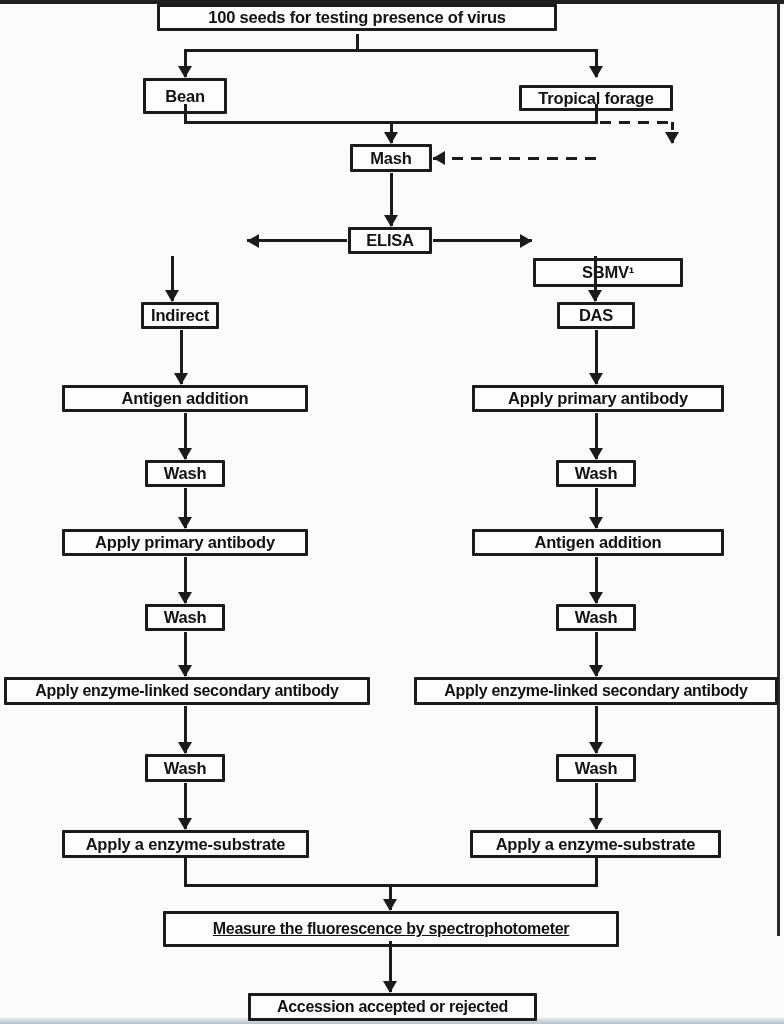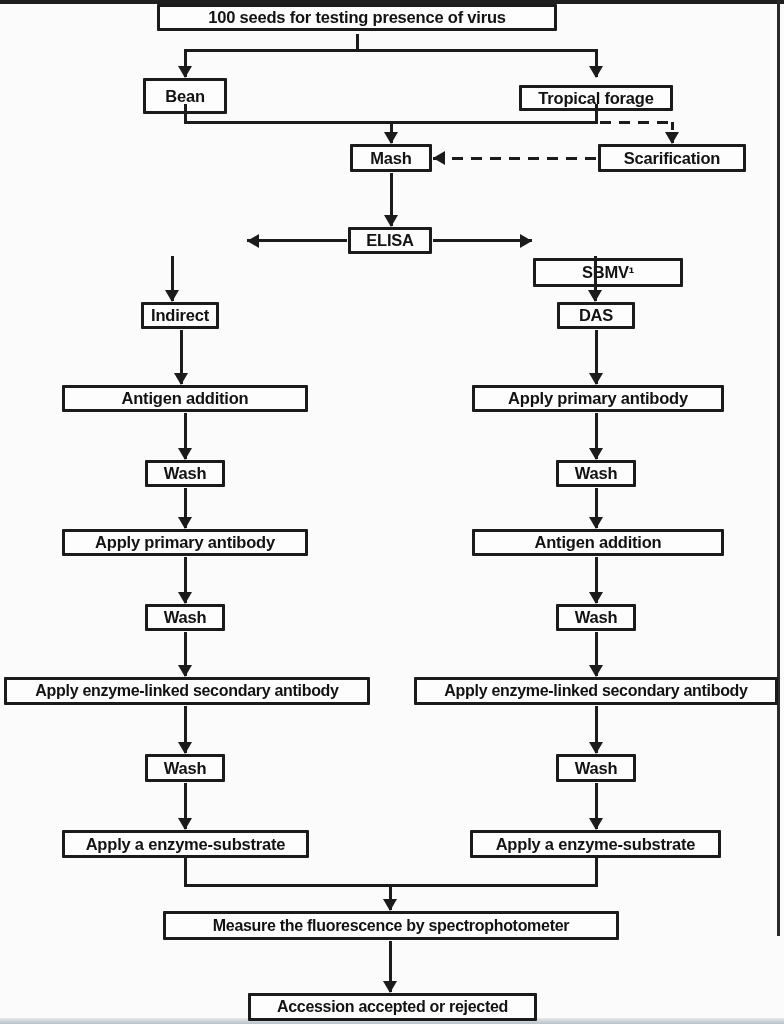--- a/index.html
+++ b/index.html
@@ -35,40 +35,39 @@
 <body>
 
 <div id="stage">
   <div class="frame-top"></div>
   <div class="frame-right"></div>
   <div class="frame-bottom"></div>
 <div class="node" style="left: 157px; top: 4px; width: 400px; height: 27px; text-align: center;">100 seeds for testing presence of virus</div>
     <div class="node" style="left: 143px; top: 78px; width: 84px; height: 36px;">Bean</div>
     <div class="node" style="left: 519px; top: 78px; width: 154px; height: 26px; margin-top: 7px;">Tropical forage</div>
     <div class="node" style="left: 350px; top: 144px; width: 82px; height: 28px;">Mash</div>
-    <div class="node" style="left: 598px; top: 144px; width: 148px; height: 28px;">Scarification</div>
     <div class="node" style="left: 348px; top: 227px; width: 84px; height: 27px;">ELISA</div>
     <div class="node" style="left: 533px; top: 226px; width: 150px; height: 29px; margin-top: 32px;">SBMV¹</div>
     <div class="node" style="left: 141px; top: 302px; width: 78px; height: 27px;">Indirect</div>
     <div class="node" style="left: 557px; top: 302px; width: 78px; height: 27px;">DAS</div>
     <div class="node" style="left: 62px; top: 385px; width: 246px; height: 27px;">Antigen addition</div>
     <div class="node" style="left: 472px; top: 385px; width: 252px; height: 27px;">Apply primary antibody</div>
     <div class="node" style="left: 145px; top: 460px; width: 80px; height: 27px;">Wash</div>
     <div class="node" style="left: 556px; top: 460px; width: 80px; height: 27px;">Wash</div>
     <div class="node" style="left: 62px; top: 529px; width: 246px; height: 27px;">Apply primary antibody</div>
     <div class="node" style="left: 472px; top: 529px; width: 252px; height: 27px;">Antigen addition</div>
     <div class="node" style="left: 145px; top: 604px; width: 80px; height: 27px;">Wash</div>
     <div class="node" style="left: 556px; top: 604px; width: 80px; height: 27px;">Wash</div>
     <div class="node tight" style="left: 4px; top: 677px; width: 366px; height: 28px;">Apply enzyme-linked secondary antibody</div>
     <div class="node tight" style="left: 414px; top: 677px; width: 364px; height: 28px;">Apply enzyme-linked secondary antibody</div>
     <div class="node" style="left: 145px; top: 754px; width: 80px; height: 28px;">Wash</div>
     <div class="node" style="left: 556px; top: 754px; width: 80px; height: 28px;">Wash</div>
     <div class="node" style="left: 62px; top: 830px; width: 247px; height: 28px;">Apply a enzyme-substrate</div>
     <div class="node" style="left: 470px; top: 830px; width: 251px; height: 28px;">Apply a enzyme-substrate</div>
-    <div class="node tight" style="left: 163px; top: 911px; width: 456px; height: 29px;">Measure the fluorescence by spectrophotometer</div>
+    <div class="node tight" style="left: 163px; top: 911px; width: 456px; height: 36px; text-decoration: underline;">Measure the fluorescence by spectrophotometer</div>
     <div class="node tight" style="left: 248px; top: 993px; width: 289px; height: 28px;">Accession accepted or rejected</div>
     <div class="seg v" style="left: 355.5px; top: 34px; height: 17.5px;"></div>
     <div class="seg h" style="left: 183.5px; top: 48.5px; width: 414px;"></div>
     <div class="seg v" style="left: 183.5px; top: 50px; height: 27px;"></div>
     <div class="arrow down" style="left: 178px; top: 66px;"></div>
     <div class="seg v" style="left: 594.5px; top: 50px; height: 27px;"></div>
     <div class="arrow down" style="left: 589px; top: 66px;"></div>
     <div class="seg v" style="left: 183.5px; top: 104px; height: 19.5px;"></div>
     <div class="seg v" style="left: 594.5px; top: 104px; height: 19.5px;"></div>
     <div class="seg h" style="left: 183.5px; top: 120.5px; width: 414px;"></div>

